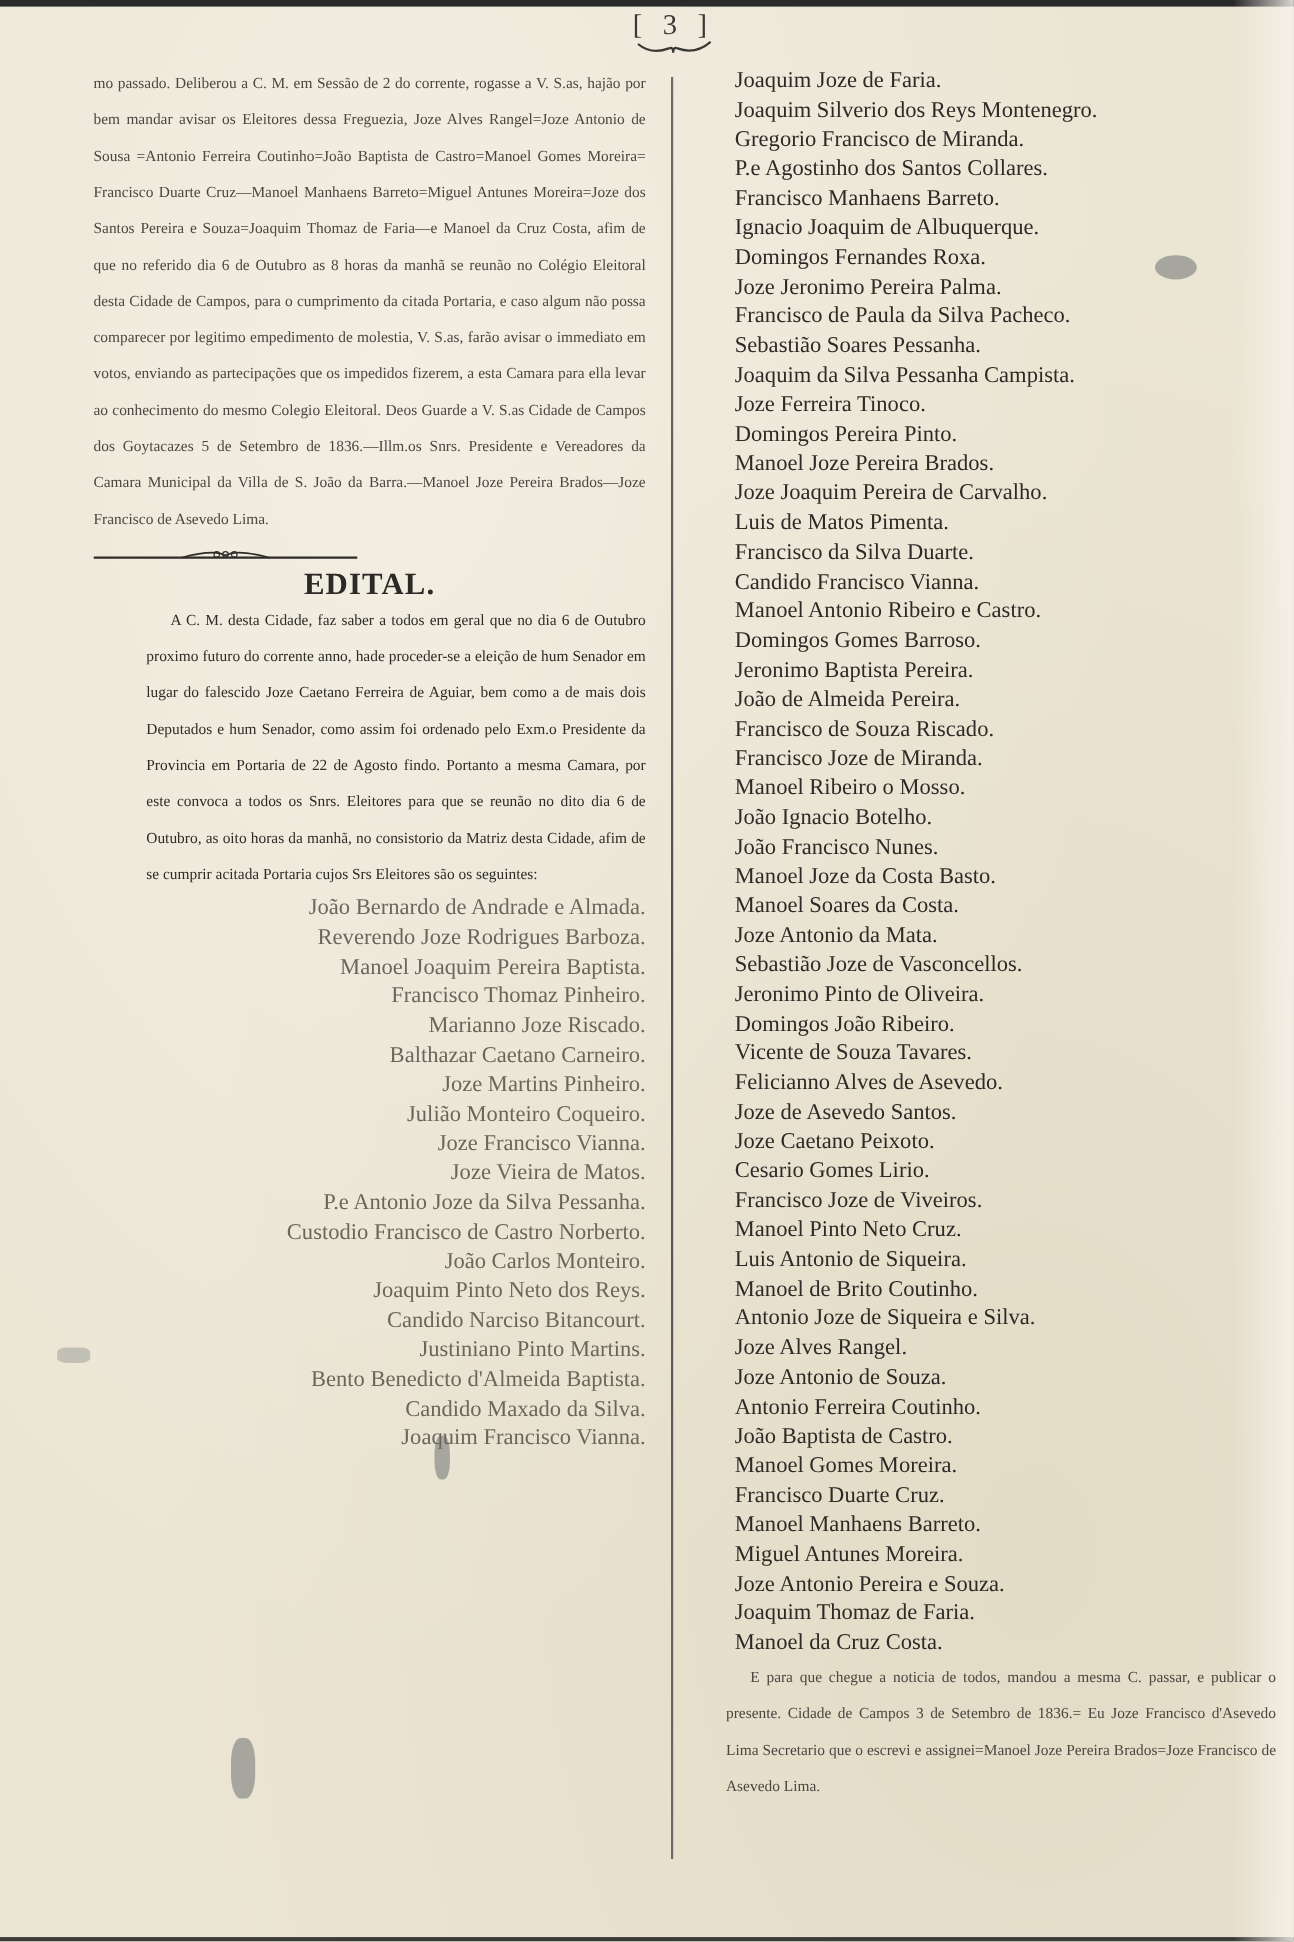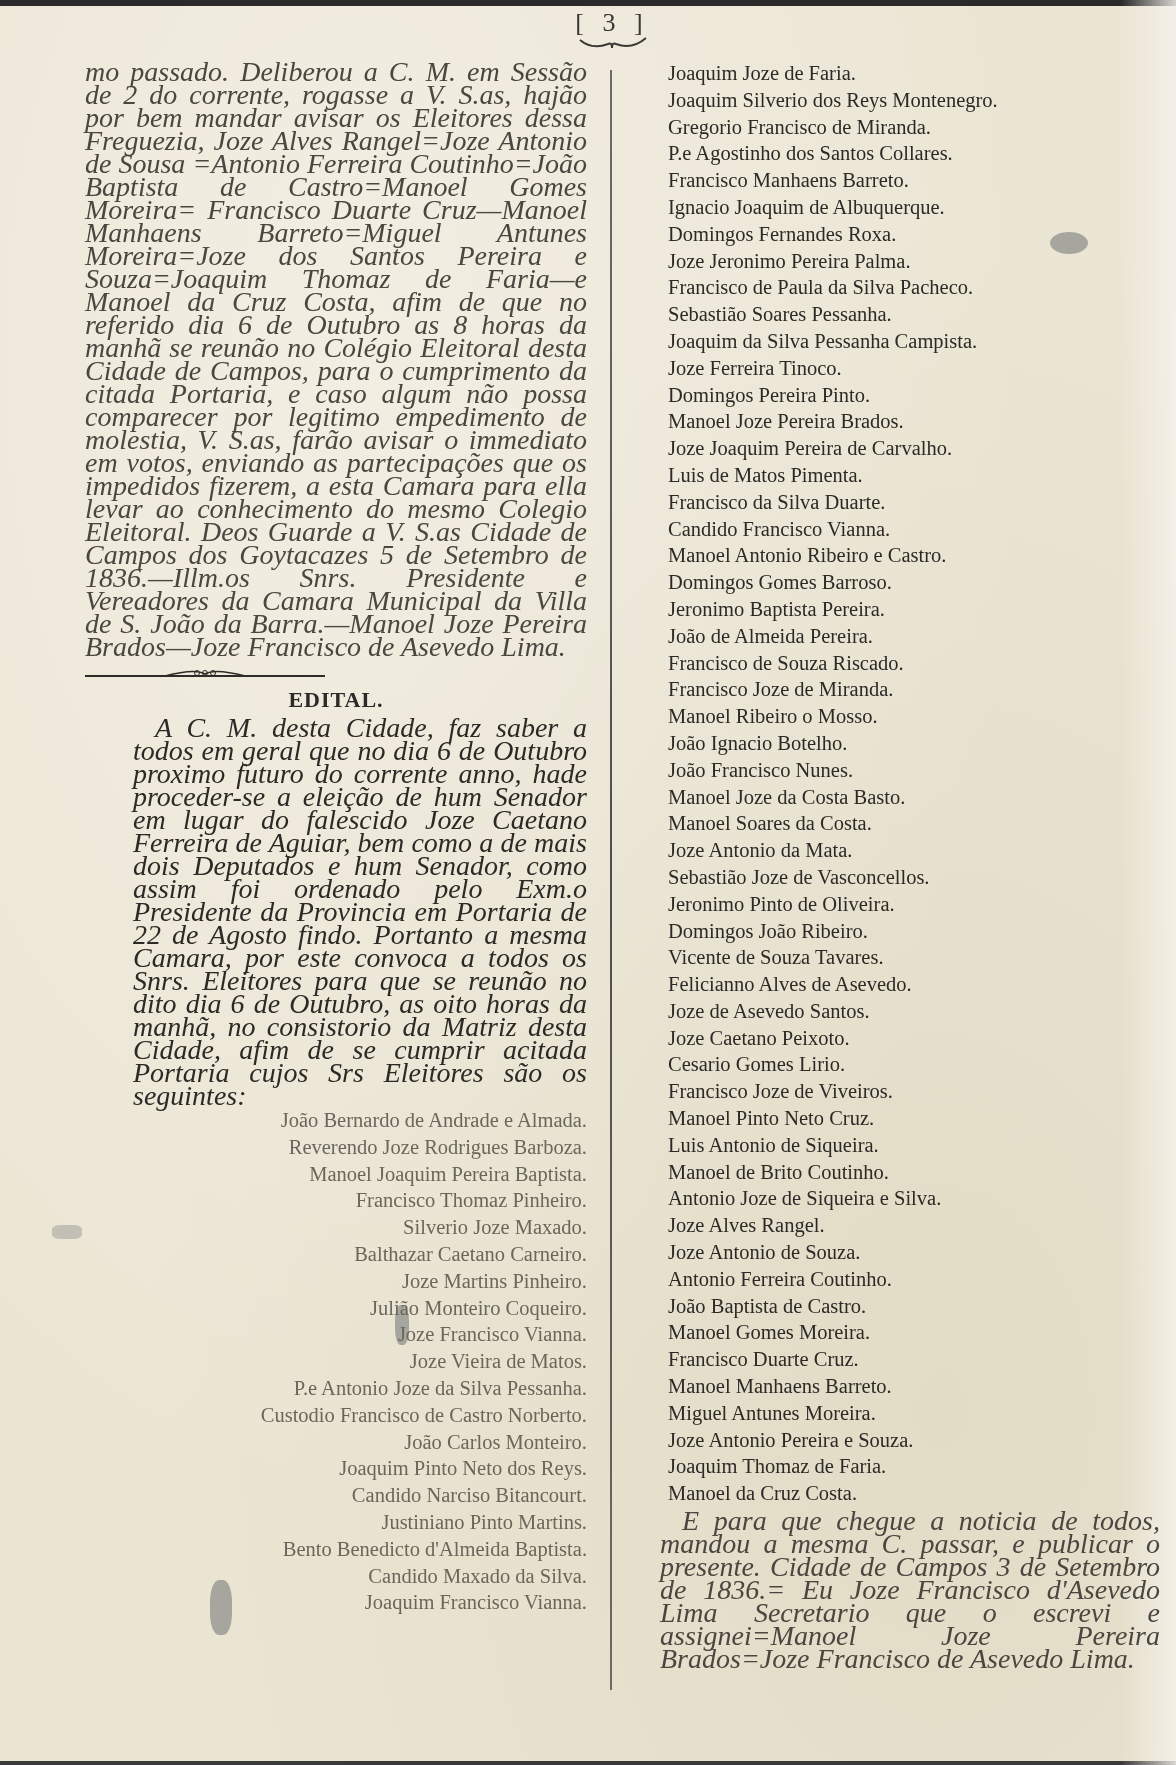--- a/index.html
+++ b/index.html
@@ -34,29 +34,29 @@
     position:absolute; top:60px;
   }
   .col-left { left:85px; width:502px; }
   .col-right { left:660px; width:500px; }
   .rule-v {
     position:absolute; left:610px; top:70px; width:2px; height:1620px;
     background:linear-gradient(180deg, #555 0%, #333 50%, #555 100%);
     opacity:0.85;
   }
   .para {
-    font-size:28px; line-height:23px; text-align:justify;
-    text-align-last:left; margin:0; hyphens:manual;font-style:italic;
+    font-size:14px; line-height:33px; text-align:justify;
+    text-align-last:left; margin:0; hyphens:manual;
   }
   .para.faded { color:#4a4640; }
   .ornament {
     margin:10px auto 0 auto; width:240px; height:14px; position:relative;
   }
   .heading {
-    text-align:center; font-size:22px; letter-spacing:1px; margin:0 0 2px 0; line-height:28px;
+    text-align:center; font-size:28px; letter-spacing:1px; margin:0 0 2px 0; line-height:28px;
   }
   .edital-para { text-indent:22px;margin-left:48px; }
   .names { list-style:none; margin:0; padding:0; }
   .names li { font-size:20.5px; line-height:26.8px; white-space:nowrap; }
   .names.left li { padding-left:0;text-align:right; }
   .names.left li:first-child { padding-left:22px; }
   .names.right li { padding-left:8px; }
   .names li.faint { color:#6b665b; }
   .closing { text-indent:22px; margin-top:2px; }
   .stain { position:absolute; border-radius:50%; background:rgba(110,115,115,0.55); }
@@ -92,21 +92,21 @@
       <circle cx="128" cy="5" r="2.5" fill="none" stroke="#2e2c28"></circle>
     </svg>
     <h2 class="heading">EDITAL.</h2>
     <p class="para edital-para">A C. M. desta Cidade, faz saber a todos em geral que no dia 6 de Outubro proximo futuro do corrente anno, hade proceder-se a eleição de hum Senador em lugar do falescido Joze Caetano Ferreira de Aguiar, bem como a de mais dois Deputados e hum Senador, como assim foi ordenado pelo Exm.o Presidente da Provincia em Portaria de 22 de Agosto findo. Portanto a mesma Camara, por este convoca a todos os Snrs. Eleitores para que se reunão no dito dia 6 de Outubro, as oito horas da manhã, no consistorio da Matriz desta Cidade, afim de se cumprir acitada Portaria cujos Srs Eleitores são os seguintes:</p>
 
     <ul class="names left faint-list">
       <li class="faint">João Bernardo de Andrade e Almada.</li>
       <li class="faint">Reverendo Joze Rodrigues Barboza.</li>
       <li class="faint">Manoel Joaquim Pereira Baptista.</li>
       <li class="faint">Francisco Thomaz Pinheiro.</li>
-      <li class="faint">Silverio Joze Maxado.</li>
+      <li class="faint">Marianno Joze Riscado.</li>
       <li class="faint">Balthazar Caetano Carneiro.</li>
       <li class="faint">Joze Martins Pinheiro.</li>
       <li class="faint">Julião Monteiro Coqueiro.</li>
       <li class="faint">Joze Francisco Vianna.</li>
       <li class="faint">Joze Vieira de Matos.</li>
       <li class="faint">P.e Antonio Joze da Silva Pessanha.</li>
       <li class="faint">Custodio Francisco de Castro Norberto.</li>
       <li class="faint">João Carlos Monteiro.</li>
       <li class="faint">Joaquim Pinto Neto dos Reys.</li>
       <li class="faint">Candido Narciso Bitancourt.</li>

